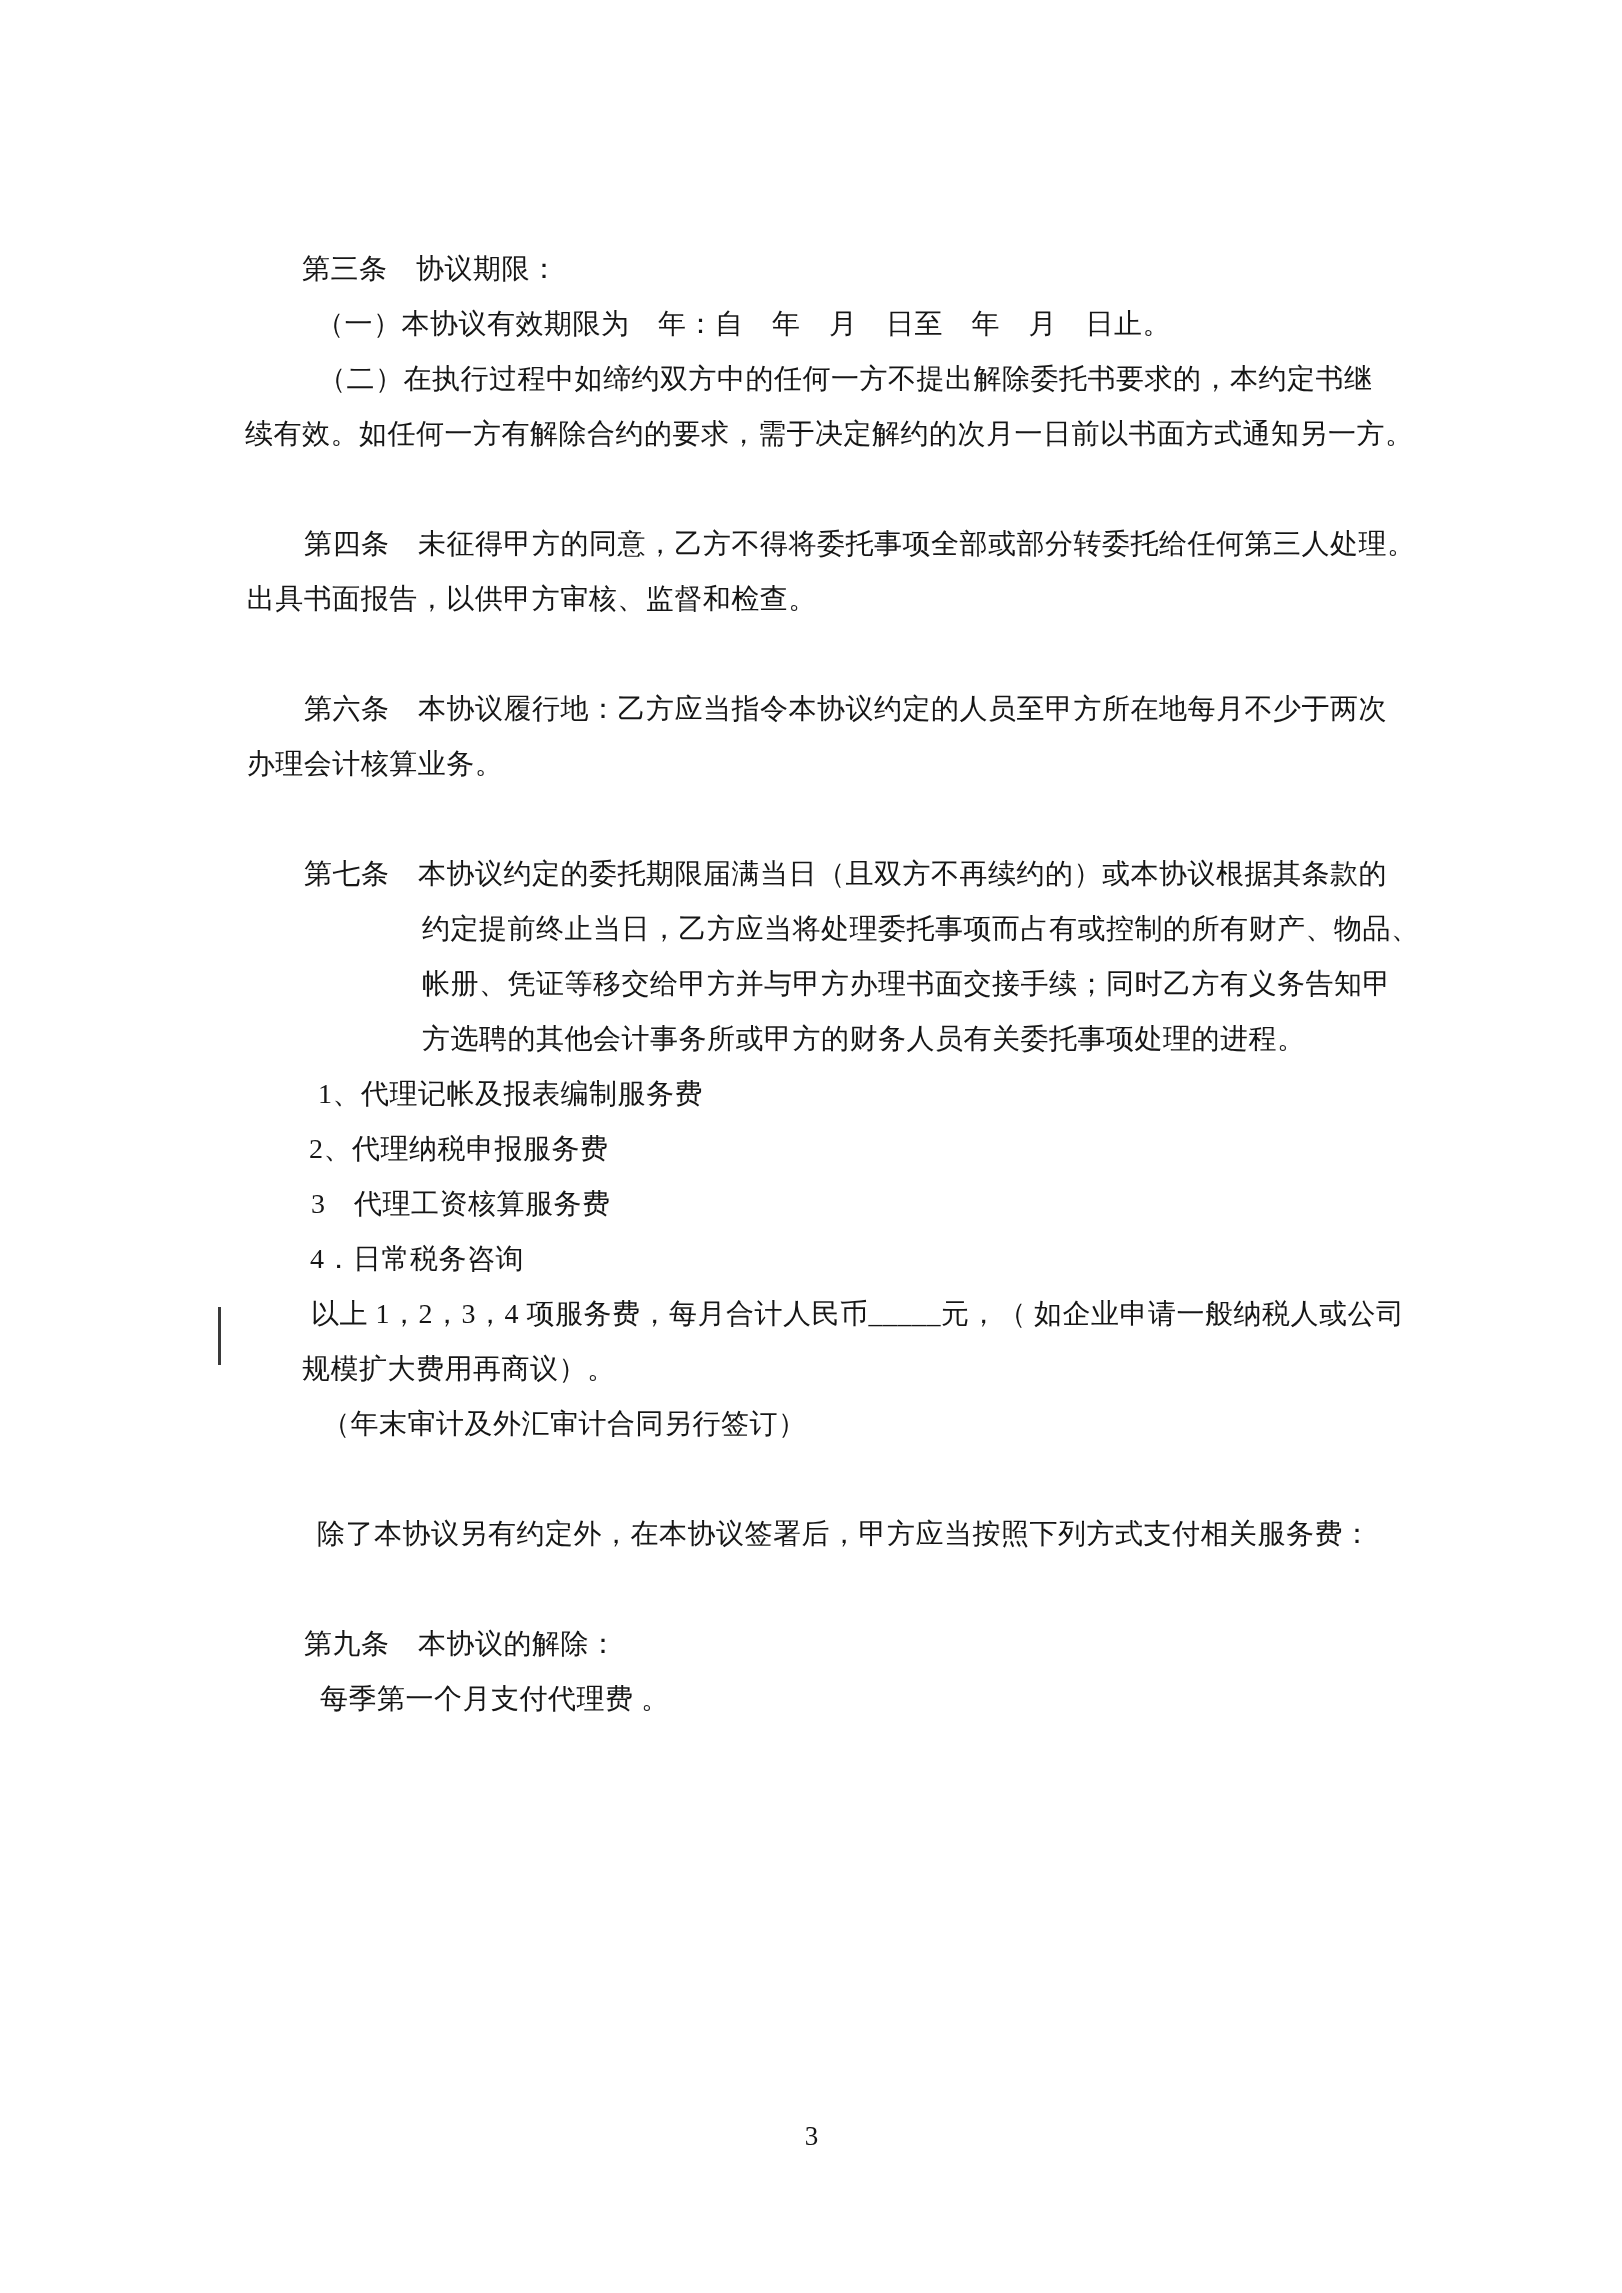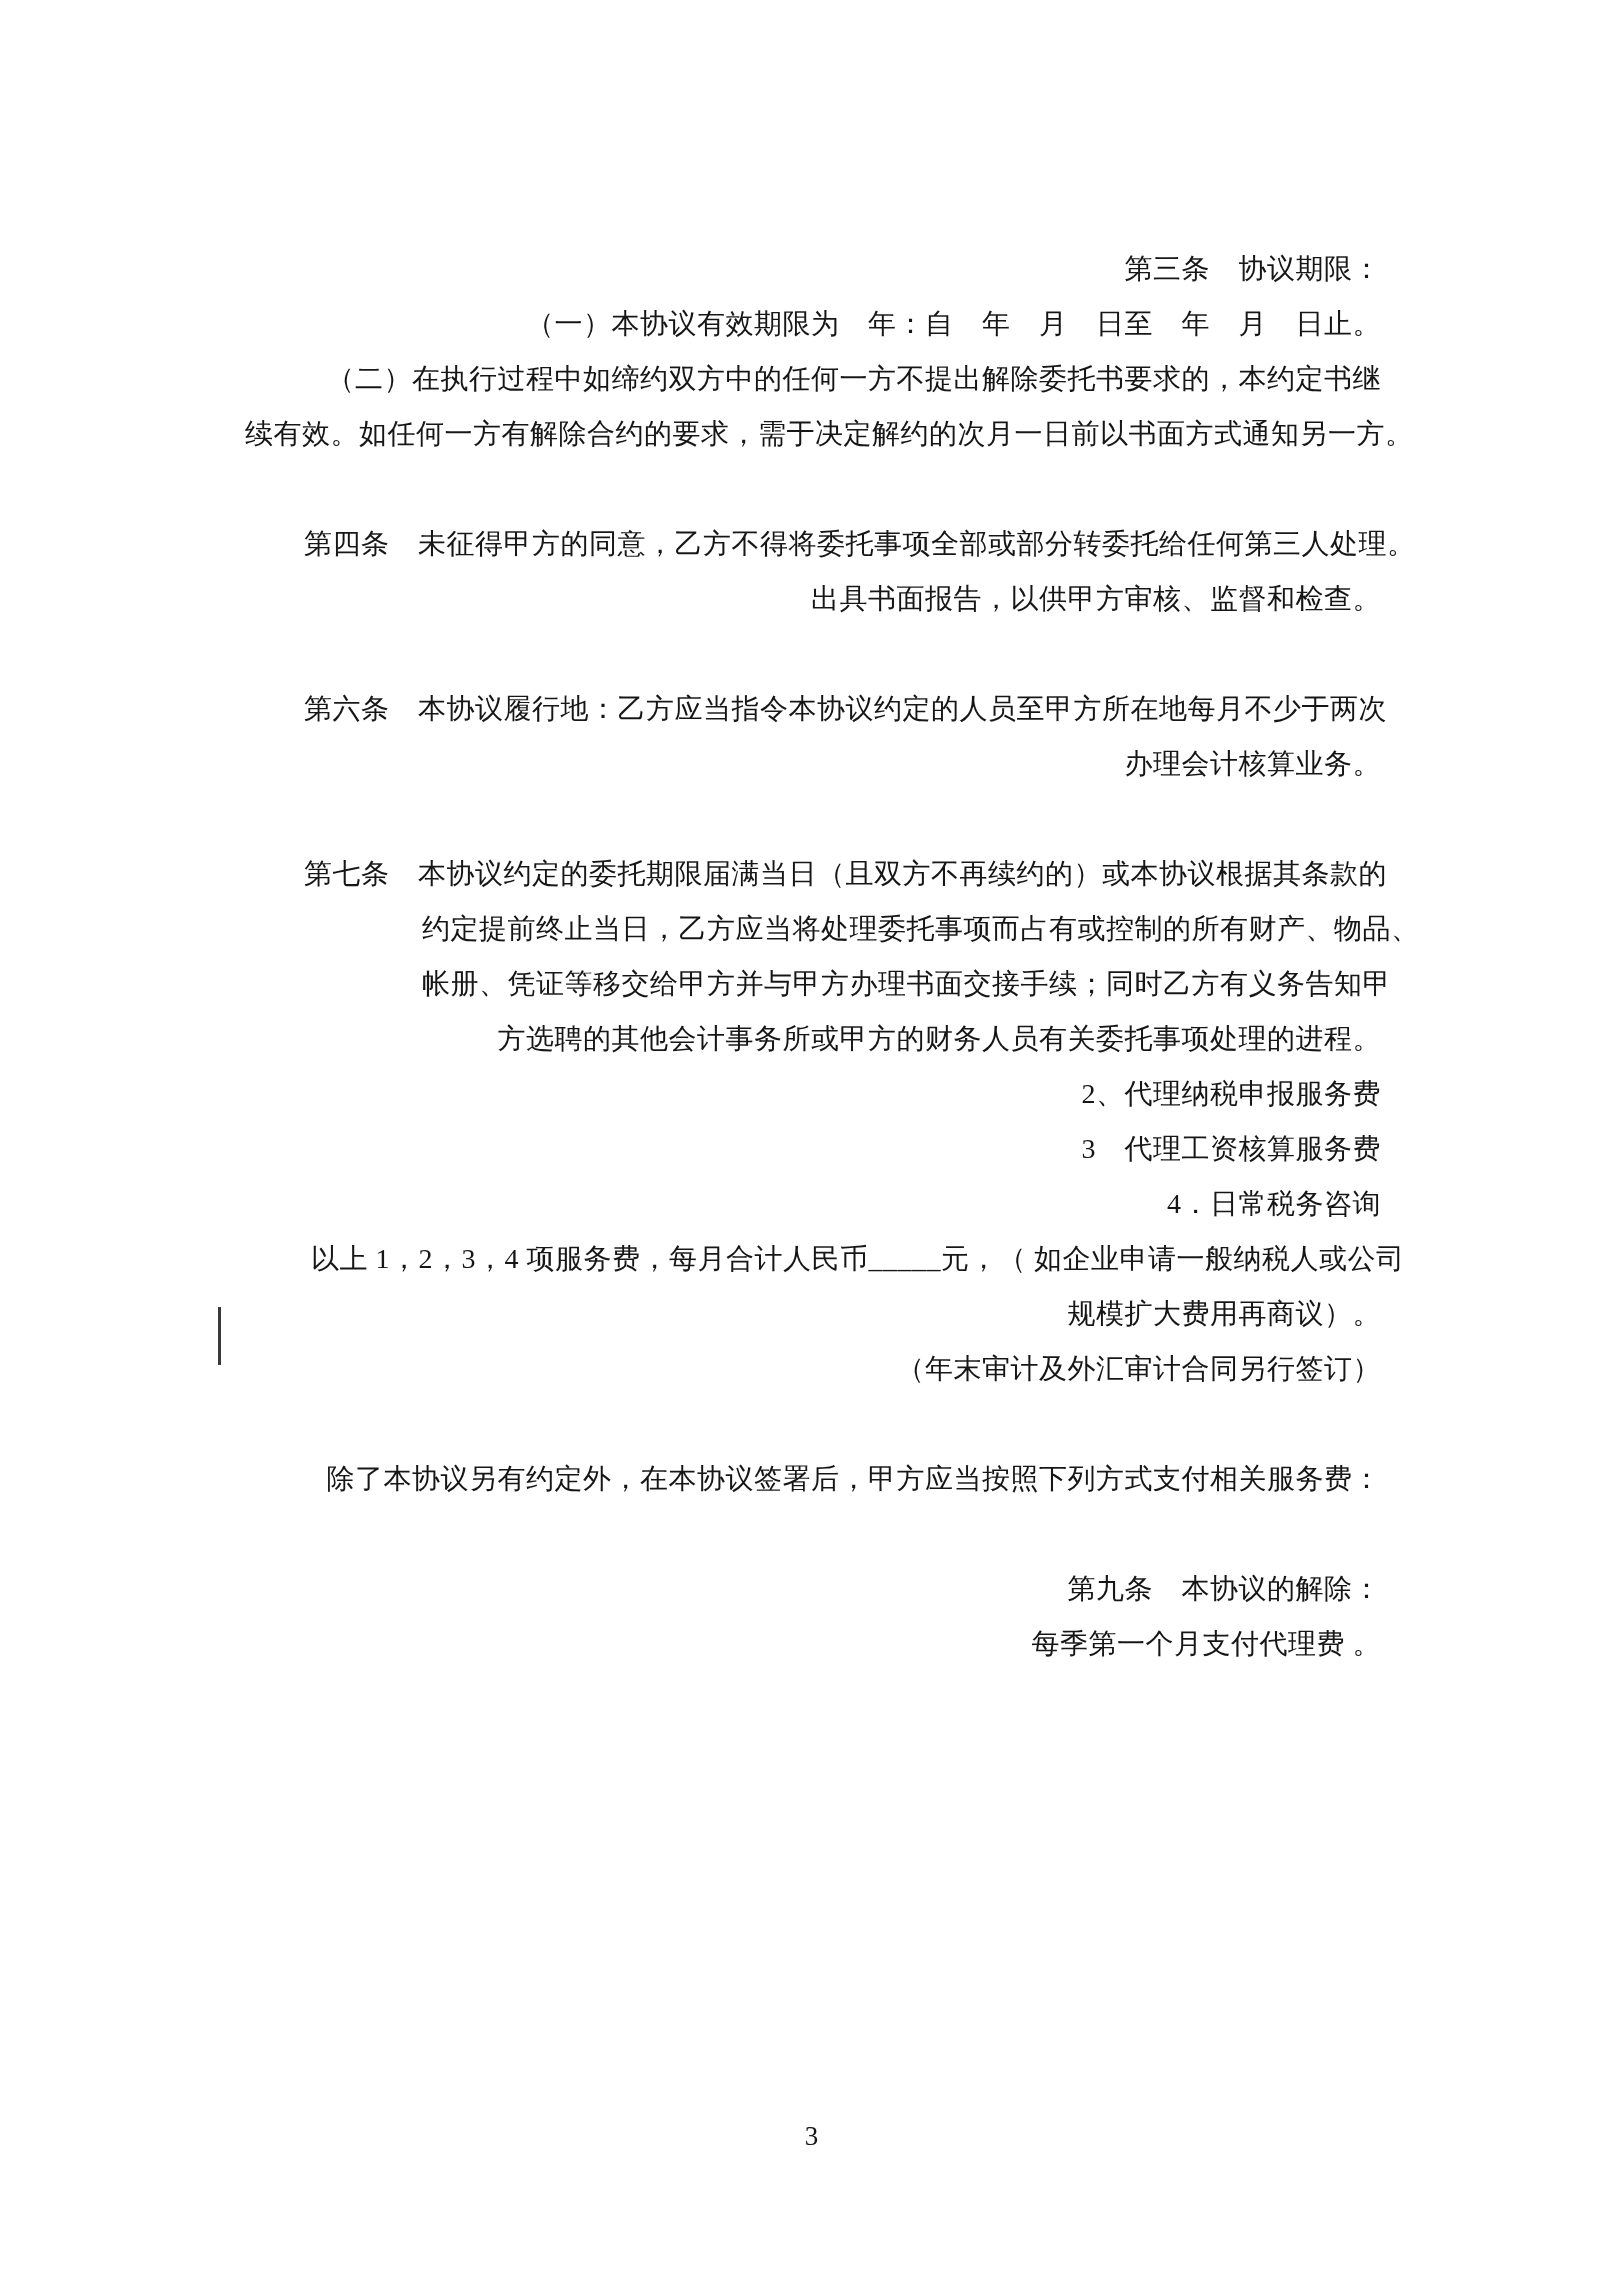--- a/index.html
+++ b/index.html
@@ -15,21 +15,20 @@
     background: #ffffff;
     font-family: "Liberation Serif", "DejaVu Serif", serif;
     color: #161616;
     overflow: hidden;
   }
   .content {
     position: absolute;
     left: 245px;
     top: 241px;
     width: 1136px;
-    text-align: right;
   }
   .ln {
     font-size: 28px;
     line-height: 55px;
     height: 55px;
     white-space: pre;
     letter-spacing: 0.5px;
   }
   .gap { margin-top: 55px; }
   .change-bar {
@@ -66,20 +65,21 @@
     <div class="ln" style="padding-left:1.8px">出具书面报告，以供甲方审核、监督和检查。</div>
 
     <div class="ln gap" style="padding-left:59px">第六条　本协议履行地：乙方应当指令本协议约定的人员至甲方所在地每月不少于两次</div>
     <div class="ln" style="padding-left:1.8px">办理会计核算业务。</div>
 
     <div class="ln gap" style="padding-left:59px">第七条　本协议约定的委托期限届满当日（且双方不再续约的）或本协议根据其条款的</div>
     <div class="ln" style="padding-left:177px">约定提前终止当日，乙方应当将处理委托事项而占有或控制的所有财产、物品、</div>
     <div class="ln" style="padding-left:177px">帐册、凭证等移交给甲方并与甲方办理书面交接手续；同时乙方有义务告知甲</div>
     <div class="ln" style="padding-left:177px">方选聘的其他会计事务所或甲方的财务人员有关委托事项处理的进程。</div>
 
+    <div class="ln" style="padding-left:73px">1、代理记帐及报表编制服务费</div>
     <div class="ln" style="padding-left:64px">2、代理纳税申报服务费</div>
     <div class="ln" style="padding-left:66px">3　代理工资核算服务费</div>
     <div class="ln" style="padding-left:65px">4．日常税务咨询</div>
     <div class="ln" style="padding-left:66px">以上 1，2，3，4 项服务费，每月合计人民币_____元，（ 如企业申请一般纳税人或公司</div>
     <div class="ln" style="padding-left:57px">规模扩大费用再商议）。</div>
     <div class="ln" style="padding-left:77px">（年末审计及外汇审计合同另行签订）</div>
 
     <div class="ln gap" style="padding-left:72px">除了本协议另有约定外，在本协议签署后，甲方应当按照下列方式支付相关服务费：</div>
     <div class="ln gap" style="padding-left:59px">第九条　本协议的解除：</div>
 

